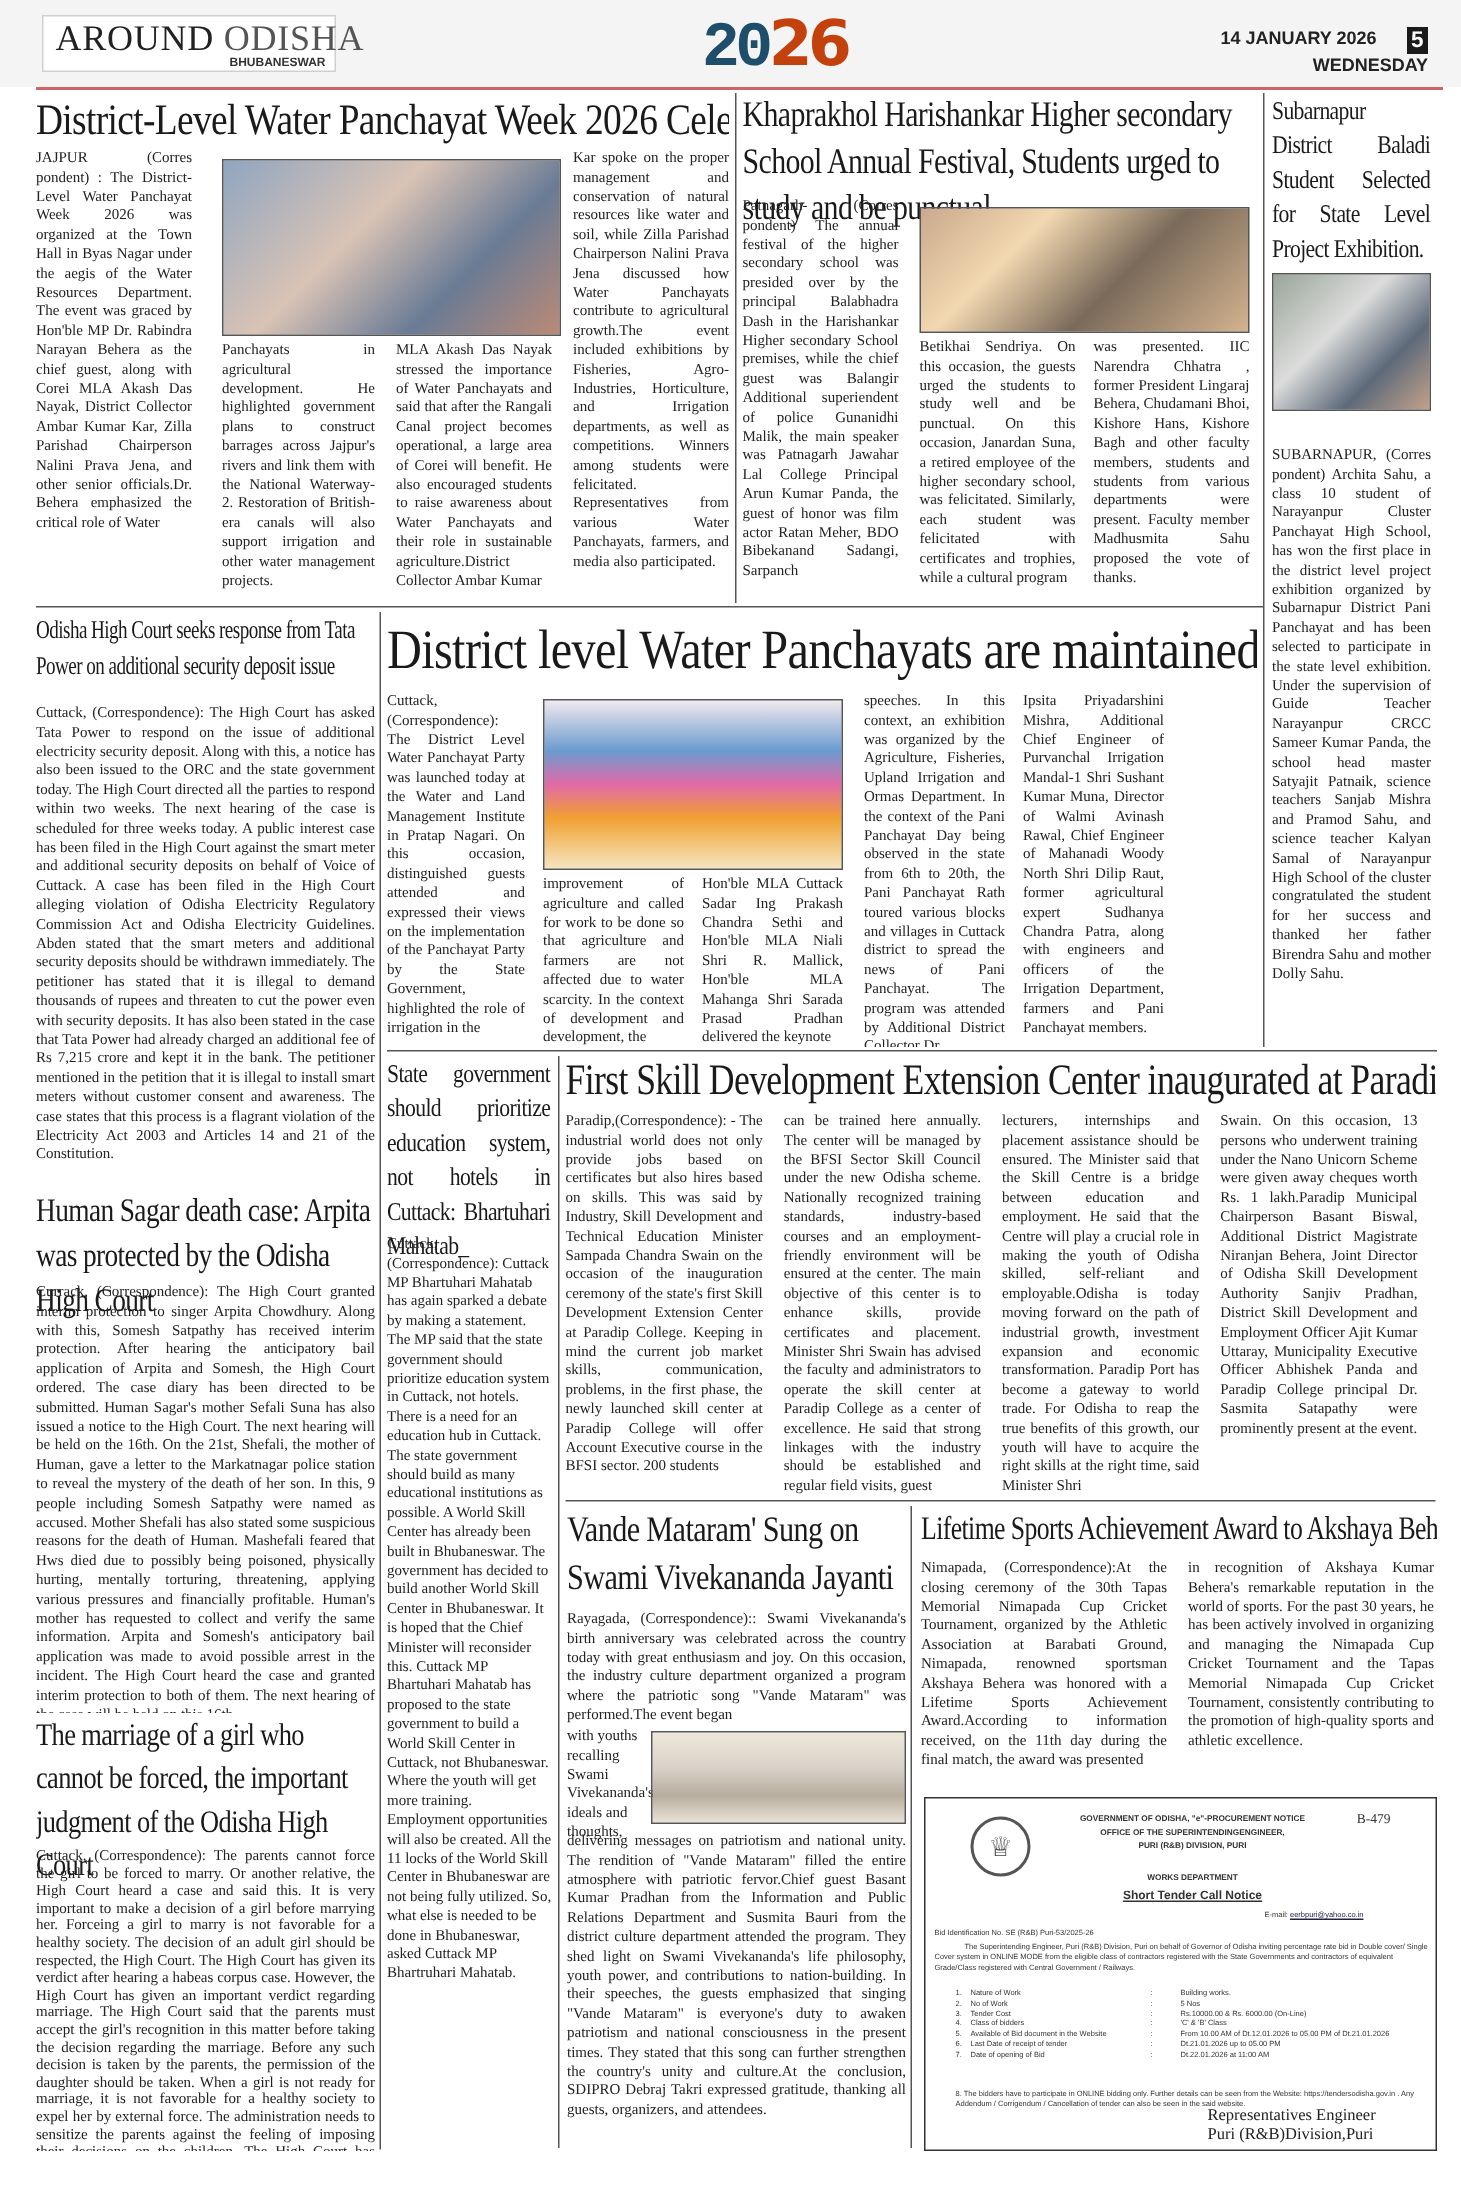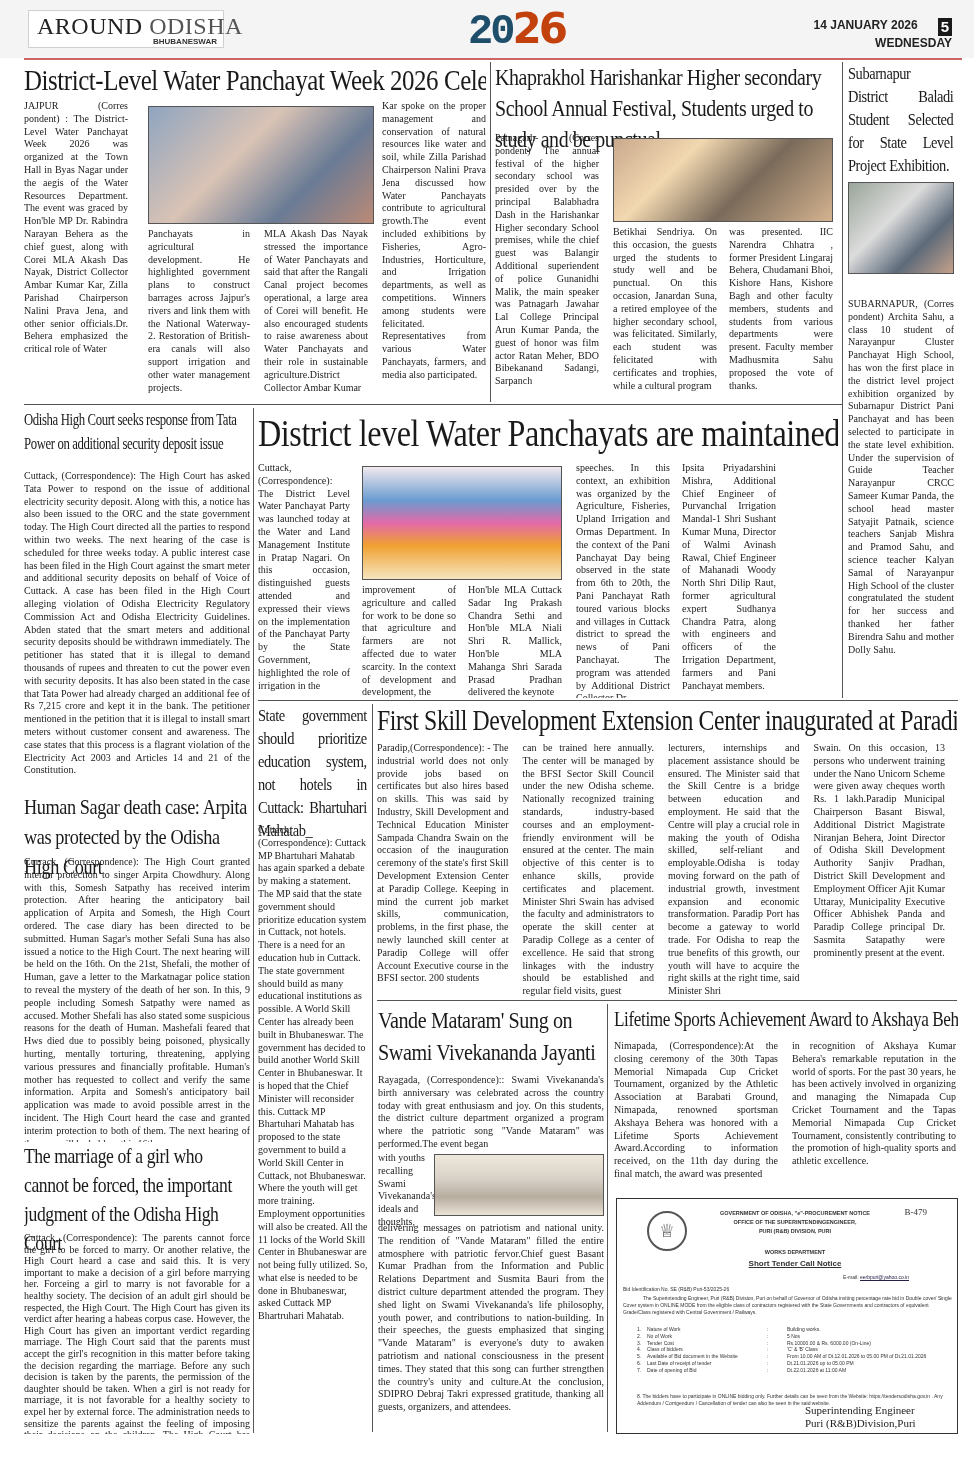--- a/index.html
+++ b/index.html
@@ -146,21 +146,21 @@
     <div class="col body">can be trained here annually. The center will be managed by the BFSI Sector Skill Council under the new Odisha scheme. Nationally recognized training standards, industry-based courses and an employment-friendly environment will be ensured at the center. The main objective of this center is to enhance skills, provide certificates and placement. Minister Shri Swain has advised the faculty and administrators to operate the skill center at Paradip College as a center of excellence. He said that strong linkages with the industry should be established and regular field visits, guest</div>
     <div class="col body">lecturers, internships and placement assistance should be ensured. The Minister said that the Skill Centre is a bridge between education and employment. He said that the Centre will play a crucial role in making the youth of Odisha skilled, self-reliant and employable.Odisha is today moving forward on the path of industrial growth, investment expansion and economic transformation. Paradip Port has become a gateway to world trade. For Odisha to reap the true benefits of this growth, our youth will have to acquire the right skills at the right time, said Minister Shri</div>
     <div class="col body">Swain. On this occasion, 13 persons who underwent training under the Nano Unicorn Scheme were given away cheques worth Rs. 1 lakh.Paradip Municipal Chairperson Basant Biswal, Additional District Magistrate Niranjan Behera, Joint Director of Odisha Skill Development Authority Sanjiv Pradhan, District Skill Development and Employment Officer Ajit Kumar Uttaray, Municipality Executive Officer Abhishek Panda and Paradip College principal Dr. Sasmita Satapathy were prominently present at the event.</div>
   </div>
 </div>
 
 <div class="hrule" style="left:377px; top:1000px; width:580px;"></div>
 
 <div class="article" style="left:378px; top:1004px; width:226px; height:428px;">
   <div class="headline" style="font-size:24px; line-height:32px; width:268px; transform: scaleX(0.84);">Vande Mataram' Sung on Swami Vivekananda Jayanti</div>
-  <div style="position:absolute; left:0; top:70px; width:226px;" class="body">Rayagada, (Correspondence):: Swami Vivekananda's birth anniversary was celebrated across the country today with great enthusiasm and joy. On this students, the district culture department organized a program where the patriotic song "Vande Mataram" was performed.The event began</div>
+  <div style="position:absolute; left:0; top:70px; width:226px;" class="body">Rayagada, (Correspondence):: Swami Vivekananda's birth anniversary was celebrated across the country today with great enthusiasm and joy. On this occasion, the industry culture department organized a program where the patriotic song "Vande Mataram" was performed.The event began</div>
   <div style="position:absolute; left:0; top:148px; width:50px; text-align:left;" class="body">with youths recalling Swami Vivekananda's ideals and thoughts,</div>
   <div class="photo hall" style="position:absolute; left:56px; top:150px; width:170px; height:62px;"></div>
   <div style="position:absolute; left:0; top:218px; width:226px;" class="body">delivering messages on patriotism and national unity. The rendition of "Vande Mataram" filled the entire atmosphere with patriotic fervor.Chief guest Basant Kumar Pradhan from the Information and Public Relations Department and Susmita Bauri from the district culture department attended the program. They shed light on Swami Vivekananda's life philosophy, youth power, and contributions to nation-building. In their speeches, the guests emphasized that singing "Vande Mataram" is everyone's duty to awaken patriotism and national consciousness in the present times. They stated that this song can further strengthen the country's unity and culture.At the conclusion, SDIPRO Debraj Takri expressed gratitude, thanking all guests, organizers, and attendees.</div>
 </div>
 <div class="vrule" style="left:607px; top:1004px; height:428px;"></div>
 
 <div class="article" style="left:614px; top:1004px; width:344px; height:188px;">
   <div class="headline" style="font-size:22px; line-height:30px; transform: scaleX(0.78); white-space:nowrap;">Lifetime Sports Achievement Award to Akshaya Behera</div>
   <div class="cols" style="position:absolute; left:0; top:36px; width:342px; gap:14px;">
     <div class="col body">Nimapada, (Correspondence):At the closing ceremony of the 30th Tapas Memorial Nimapada Cup Cricket Tournament, organized by the Athletic Association at Barabati Ground, Nimapada, renowned sportsman Akshaya Behera was honored with a Lifetime Sports Achievement Award.According to information received, on the 11th day during the final match, the award was presented</div>
@@ -223,16 +223,16 @@
       </div>
     <div class="t-row">
         <span class="n">7.</span>
         <span class="k">Date of opening of Bid</span>
         <span class="c">:</span>
         <span class="v">Dt.22.01.2026 at 11:00 AM</span>
       </div>
   </div>
   <div class="t-note">8. The bidders have to participate in ONLINE bidding only. Further details can be seen from the Website: https://tendersodisha.gov.in . Any Addendum / Corrigendum / Cancellation of tender can also be seen in the said website.</div>
   <div class="t-sign">
-    <div>Superintending Engineer</div>
+    <div>Representatives Engineer</div>
     <div>Puri (R&amp;B)Division,Puri</div>
   </div>
 </div>
 
 </body></html>

